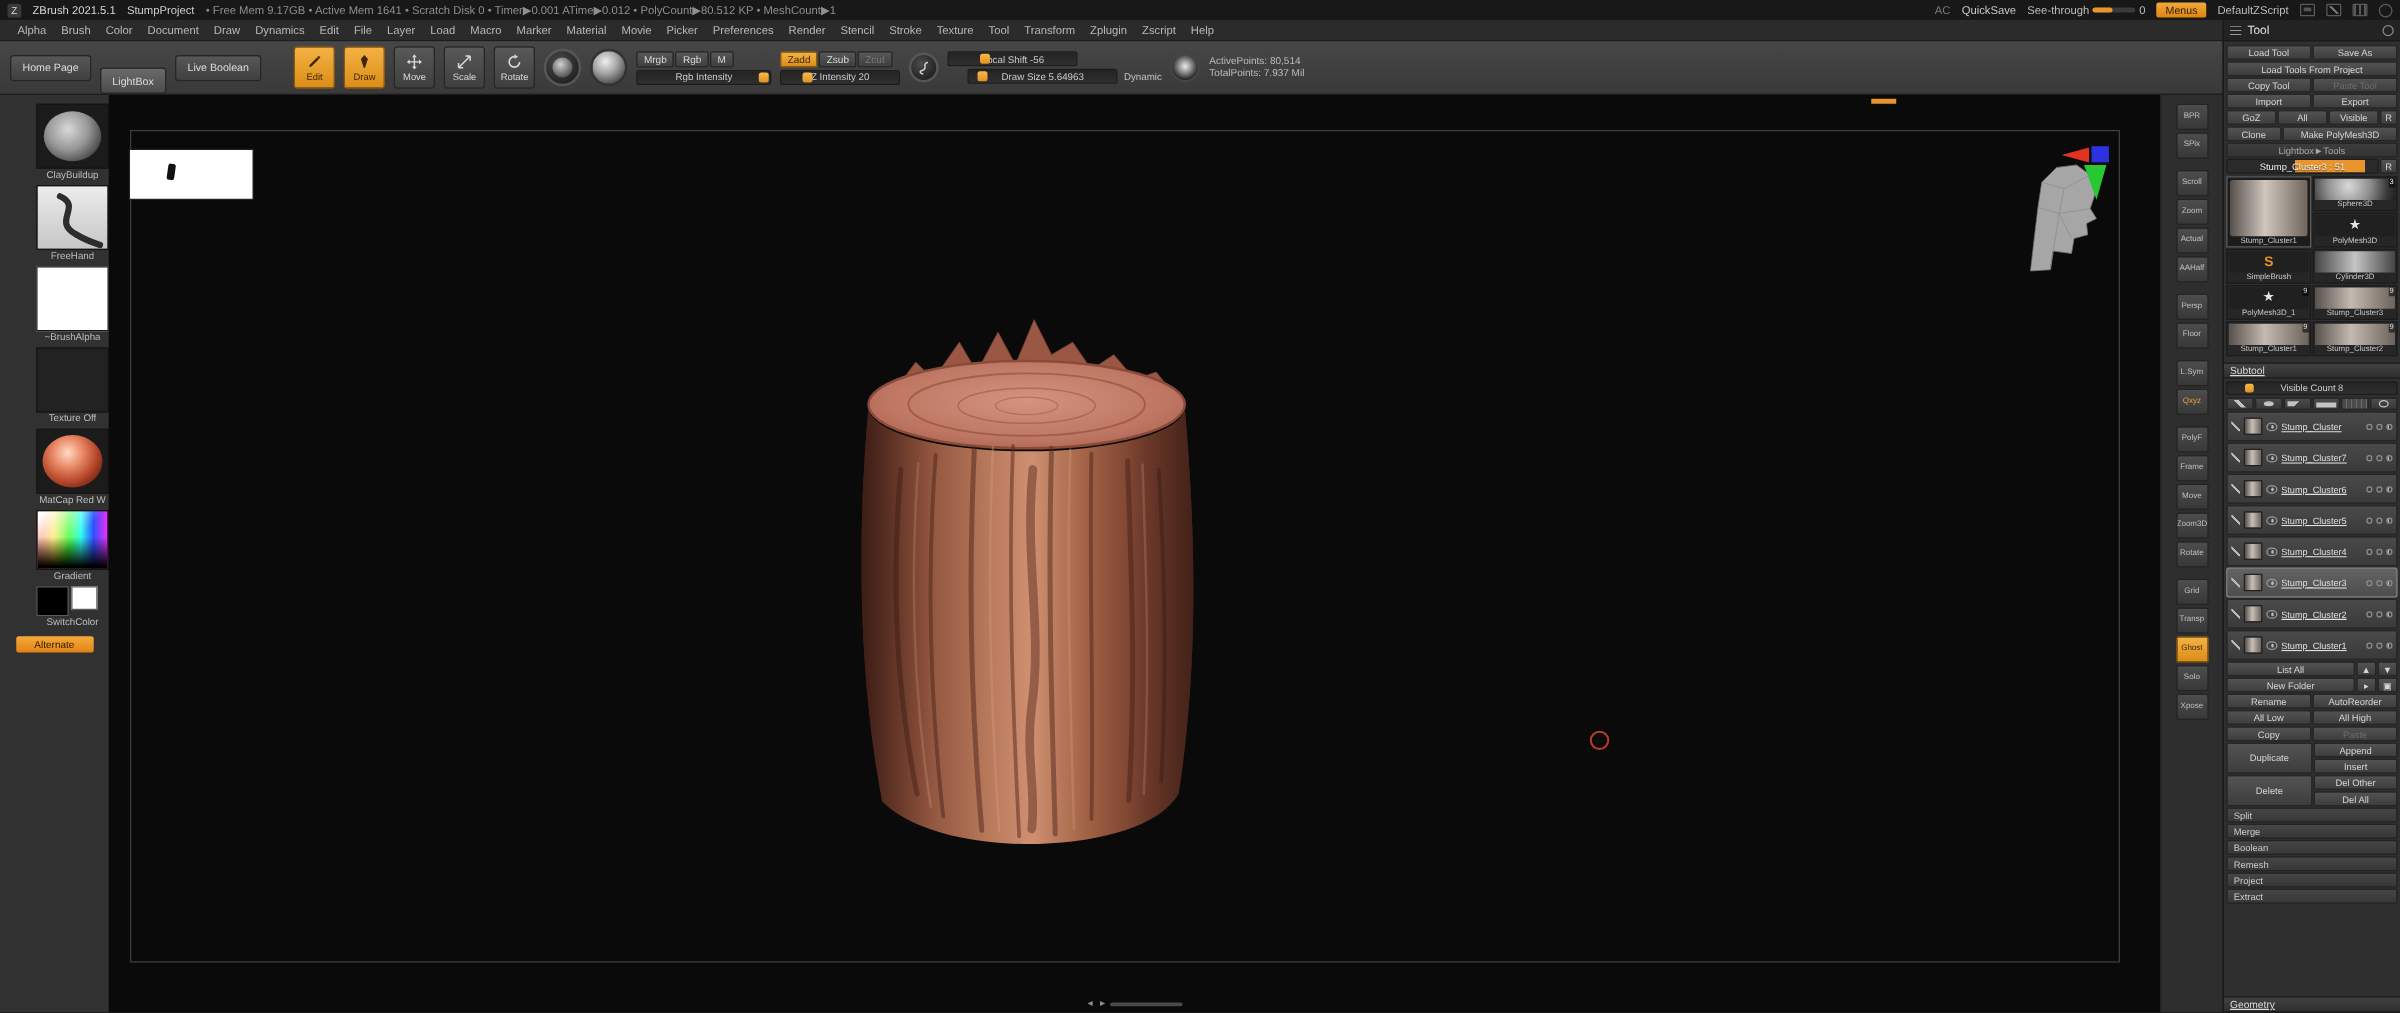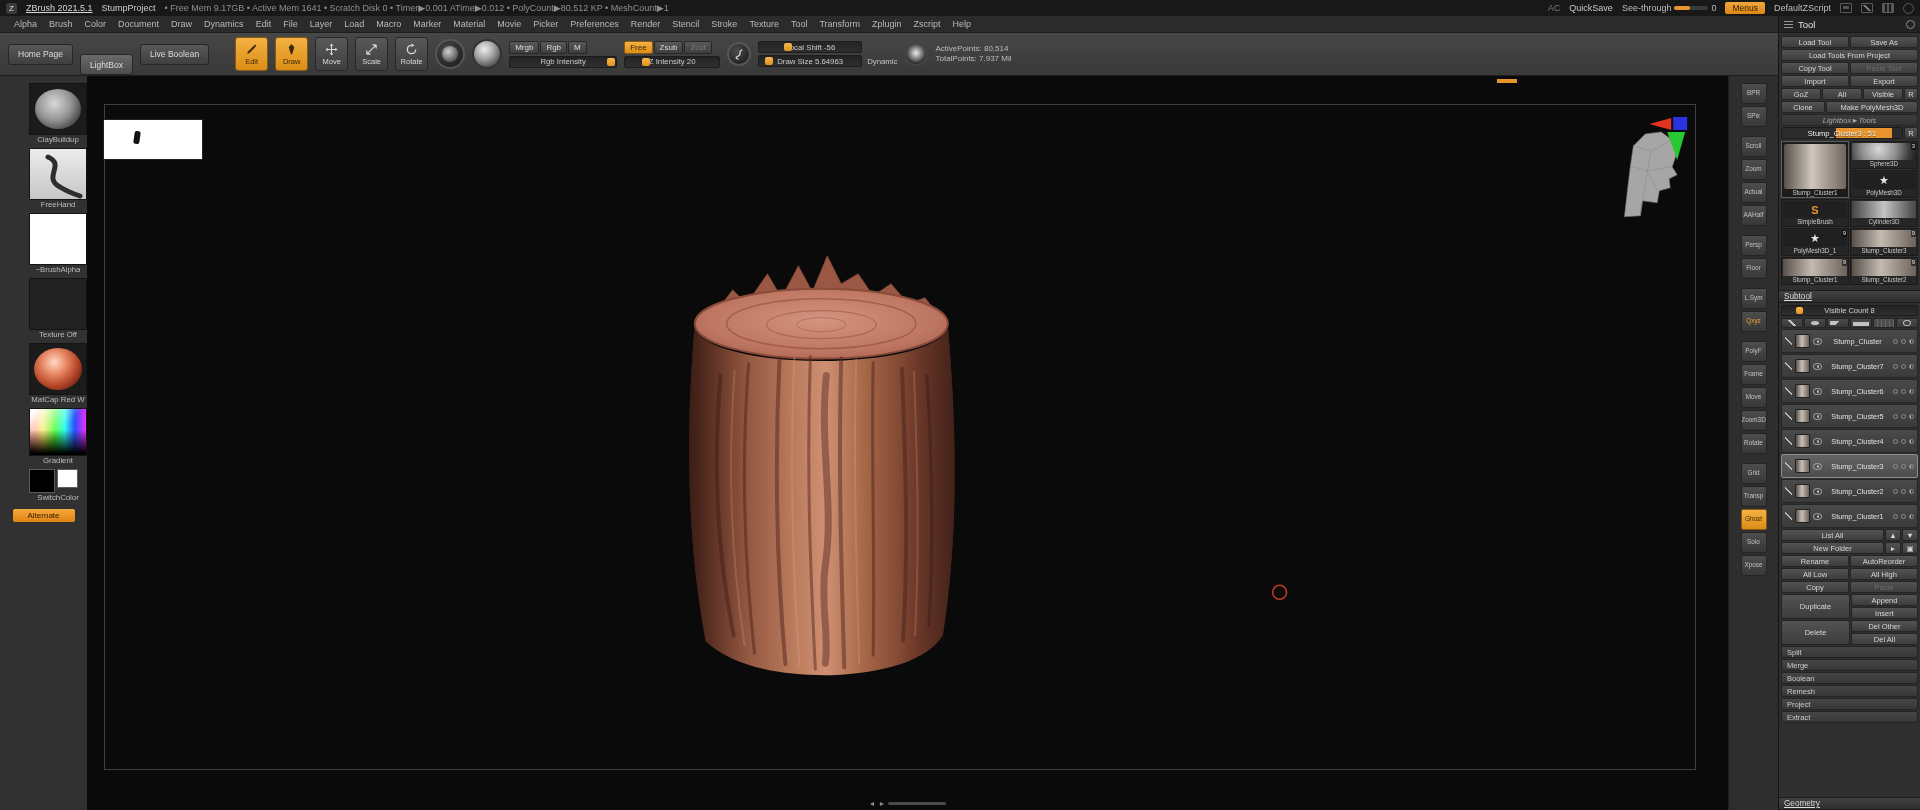--- a/index.html
+++ b/index.html
@@ -3,21 +3,21 @@
 <meta charset="utf-8">
 <style>
 *{margin:0;padding:0;box-sizing:border-box;}
 html,body{width:1920px;height:810px;overflow:hidden;}
 body{font-family:"Liberation Sans",sans-serif;color:#c8c8c8;background:#222;}
 .app{width:1920px;height:810px;display:flex;flex-direction:column;background:#2e2e2e;overflow:hidden;}
 
 
 .titlebar{flex:0 0 16px;background:#181818;display:flex;align-items:center;gap:9px;padding:0 6px;font-size:9px;color:#a9a9a9;white-space:nowrap;}
 .tb-logo{width:11px;height:11px;background:#3a3a3a;border-radius:2px;color:#ddd;font-size:8px;display:flex;align-items:center;justify-content:center;flex:0 0 auto;}
-.tb-title{color:#d6d6d6;text-decoration:underline;}
+.tb-title{color:#d6d6d6;}
 .tb-project{color:#cfcfcf;}
 .tb-stats{color:#8f8f8f;overflow:hidden;text-overflow:ellipsis;text-align:center;}
 .tb-spacer{flex:1;}
 .tb-ac{color:#7d7d7d;}
 .tb-btn{color:#c9c9c9;}
 .tb-seethrough{display:flex;align-items:center;gap:3px;color:#bdbdbd;}
 .st-track{width:34px;height:4px;background:#3a3a3a;border-radius:2px;position:relative;}
 .st-track::after{content:"";position:absolute;left:0;top:0;bottom:0;width:45%;background:#e8952e;border-radius:2px;}
 .tb-menus{background:linear-gradient(#f2a73c,#dd8614);color:#2e1e04;padding:1px 7px;border-radius:2px;font-size:8.5px;}
 .tb-zscript{color:#bdbdbd;}
@@ -48,21 +48,21 @@
 .tb-circle.material{background:radial-gradient(circle at 40% 32%,#efefef,#a6a6a6 40%,#3d3d3d 85%);border-color:#333;}
 .tb-circle.small{width:24px;height:24px;}
 .tb-circle.alpha{background:radial-gradient(circle at 50% 45%,#ececec,#9b9b9b 30%,#1c1c1c 75%);border-color:#444;}
 .tb-stack{display:flex;flex-direction:column;gap:2px;justify-content:center;}
 .tb-minirow{display:flex;gap:1px;}
 .sm-btn{height:13px;padding:0 5px;font-size:8px;background:linear-gradient(#585858,#3f3f3f);border:1px solid #262626;border-radius:2px;color:#dcdcdc;display:inline-flex;align-items:center;}
 .sm-btn.orange{background:linear-gradient(#f4b244,#db8d16);color:#3c2706;border-color:#8a5a12;}
 .sm-btn.dim{color:#7b7b7b;}
 .slider{position:relative;height:12px;background:linear-gradient(#232323,#2f2f2f);border:1px solid #1c1c1c;border-radius:2px;display:flex;align-items:center;justify-content:center;color:#cbcbcb;font-size:7.8px;overflow:hidden;white-space:nowrap;}
 .slider .handle{position:absolute;top:1px;bottom:1px;width:8px;background:linear-gradient(#f8b94e,#e0921f);border-radius:2px;}
-.w108{width:108px;} .w96{width:96px;} .w104{width:104px;} .w120{width:104px;}
+.w108{width:108px;} .w96{width:96px;} .w104{width:104px;} .w120{width:120px;margin-left:16px;}
 .dyn-label{font-size:7.8px;color:#c4c4c4;margin-left:4px;}
 .points{font-size:8px;color:#bdbdbd;line-height:10px;white-space:nowrap;}
 
 
 .workspace{flex:1;display:flex;min-height:0;}
 
 
 .left-shelf{flex:0 0 81px;background:#313131;padding:7px 0 0;display:flex;flex-direction:column;align-items:center;}
 .ls-item{display:flex;flex-direction:column;align-items:center;margin-bottom:3px;padding-left:29px;}
 .ls-thumb{width:58px;height:52px;background:#1d1d1d;border:1px solid #141414;position:relative;overflow:hidden;}
@@ -100,21 +100,21 @@
 
 .tool-panel{width:142px;background:#2f2f2f;border-left:1px solid #151515;display:flex;flex-direction:column;overflow:hidden;font-size:7.5px;}
 .tp-header{flex:0 0 17px;background:#232323;border-bottom:1px solid #191919;display:flex;align-items:center;gap:5px;padding:0 5px;}
 .hamburger-icon{width:9px;height:7px;background:repeating-linear-gradient(#9a9a9a 0 1px,transparent 1px 3px);}
 .tp-title{flex:1;color:#e0e0e0;font-size:9.5px;}
 .tp-circle-icon{width:9px;height:9px;border:1.5px solid #8c8c8c;border-radius:50%;}
 .tp-body{flex:1;display:flex;flex-direction:column;min-height:0;padding-top:2px;}
 .tp-row{display:flex;gap:1px;margin:1px 2px 0;}
 .tp-btn{flex:1;height:12px;background:linear-gradient(#535353,#3d3d3d);border:1px solid #252525;border-radius:2px;display:flex;align-items:center;justify-content:center;color:#d6d6d6;white-space:nowrap;overflow:hidden;}
 .tp-btn.disabled{color:#6d6d6d;}
-.tp-btn.dimbar{background:linear-gradient(#3d3d3d,#333);color:#a9a9a9;font-style:italic;}
+.tp-btn.dimbar{background:linear-gradient(#3d3d3d,#333);color:#a9a9a9;}
 .tp-btn.sq{flex:0 0 14px;}
 .tp-btn.tall{height:25px;}
 .tp-col{flex:1;display:flex;flex-direction:column;gap:1px;}
 .tp-slider{flex:1;position:relative;height:12px;border:1px solid #1c1c1c;border-radius:2px;background:linear-gradient(90deg,#2b2b2b 45%,#e8952e 45%,#e8952e 92%,#2b2b2b 92%);display:flex;align-items:center;justify-content:center;color:#f2f2f2;text-shadow:0 1px 1px rgba(0,0,0,.6);overflow:hidden;white-space:nowrap;}
 .tp-section{flex:0 0 13px;margin-top:3px;background:linear-gradient(#424242,#2e2e2e);border-top:1px solid #1b1b1b;border-bottom:1px solid #1b1b1b;display:flex;align-items:center;padding:0 5px;color:#dcdcdc;font-size:8.2px;text-decoration:underline;}
 .tp-section.bottom{margin-top:auto;}
 
 .inv{display:grid;grid-template-columns:1fr 1fr;gap:1px;margin:2px;}
 .inv-big{grid-row:span 2;background:#1c1c1c;border:1px solid #5e5e5e;display:flex;flex-direction:column;}
 .big-thumb{flex:1;margin:2px 2px 0;background:linear-gradient(90deg,#57504b,#cfc6bd 45%,#6e655e);border-radius:2px;}
@@ -138,21 +138,21 @@
 .st-ic.fill::after{content:"";position:absolute;left:2px;right:2px;bottom:1px;height:4px;background:#c2c2c2;}
 .st-ic.frame{background:repeating-linear-gradient(90deg,#4b4b4b 0 3px,#6a6a6a 3px 4px);}
 .st-ic.ghost::after{content:"";position:absolute;inset:1px 6px;border:1px solid #c2c2c2;border-radius:50%;}
 .st-list{display:flex;flex-direction:column;}
 .st-item{height:24px;margin:1px 2px 0;background:linear-gradient(#4a4a4a,#3a3a3a);border:1px solid #262626;border-radius:2px;display:flex;align-items:center;gap:3px;padding:0 3px;}
 .st-item.selected{background:linear-gradient(#636363,#4d4d4d);border-color:#8c8c8c;}
 .st-pen{width:7px;height:8px;background:linear-gradient(45deg,transparent 42%,#b9b9b9 42%,#b9b9b9 58%,transparent 58%);flex:0 0 auto;}
 .st-thumb{width:15px;height:14px;background:linear-gradient(90deg,#55504b,#c8bfb6 45%,#6b625b);border:1px solid #202020;border-radius:1px;flex:0 0 auto;}
 .st-eye{width:9px;height:7px;border:1px solid #9a9a9a;border-radius:50%;position:relative;flex:0 0 auto;}
 .st-eye::after{content:"";position:absolute;inset:1px 2.5px;background:#bdbdbd;border-radius:50%;}
-.st-name{flex:1;text-align:center;font-size:7.3px;color:#e0e0e0;overflow:hidden;white-space:nowrap;}
+.st-name{flex:1;text-align:left;font-size:7.3px;color:#e0e0e0;overflow:hidden;white-space:nowrap;text-decoration:underline;}
 .st-dot{width:5px;height:5px;border:1px solid #8d8d8d;border-radius:50%;flex:0 0 auto;}
 .st-dot.half{background:linear-gradient(90deg,#bcbcbc 50%,transparent 50%);}
 .tp-wide{flex:0 0 12px;margin:1px 2px 0;background:linear-gradient(#464646,#373737);border:1px solid #242424;border-radius:2px;display:flex;align-items:center;padding:0 5px;color:#cccccc;}
 .arr-btn{flex:0 0 16px;}
 </style>
 </head>
 <body>
 
 <div class="app">
 
@@ -285,21 +285,21 @@
             <span class="sm-btn">M</span>
           </div>
           <div class="slider w108">
             <span>Rgb Intensity</span>
             <span class="handle" style="right:1px;"></span>
           </div>
         </div>
 
         <div class="tb-stack">
           <div class="tb-minirow">
-            <span class="sm-btn orange">Free</span>
+            <span class="sm-btn orange">Zadd</span>
             <span class="sm-btn">Zsub</span>
             <span class="sm-btn dim">Zcut</span>
           </div>
           <div class="slider w96">
             <span>Z Intensity 20</span>
             <span class="handle" style="left:18%;"></span>
           </div>
         </div>
 
         <div class="tb-circle small">

